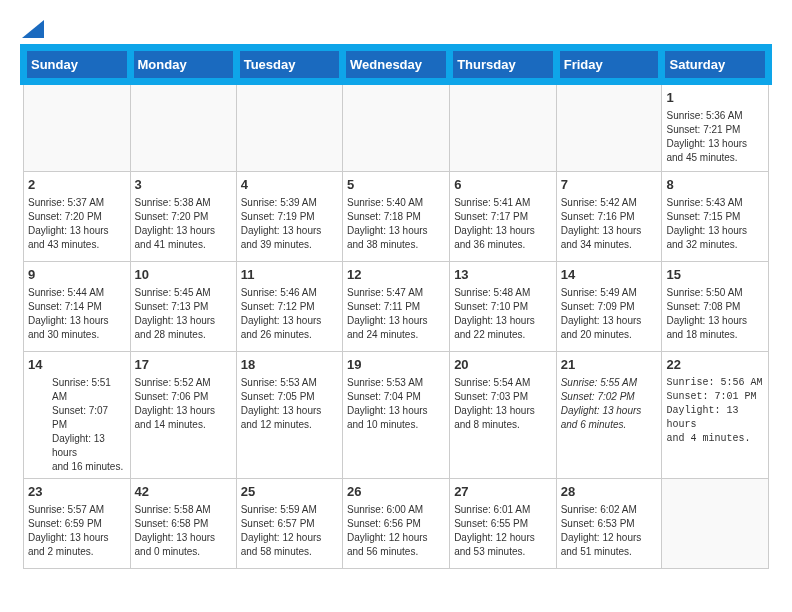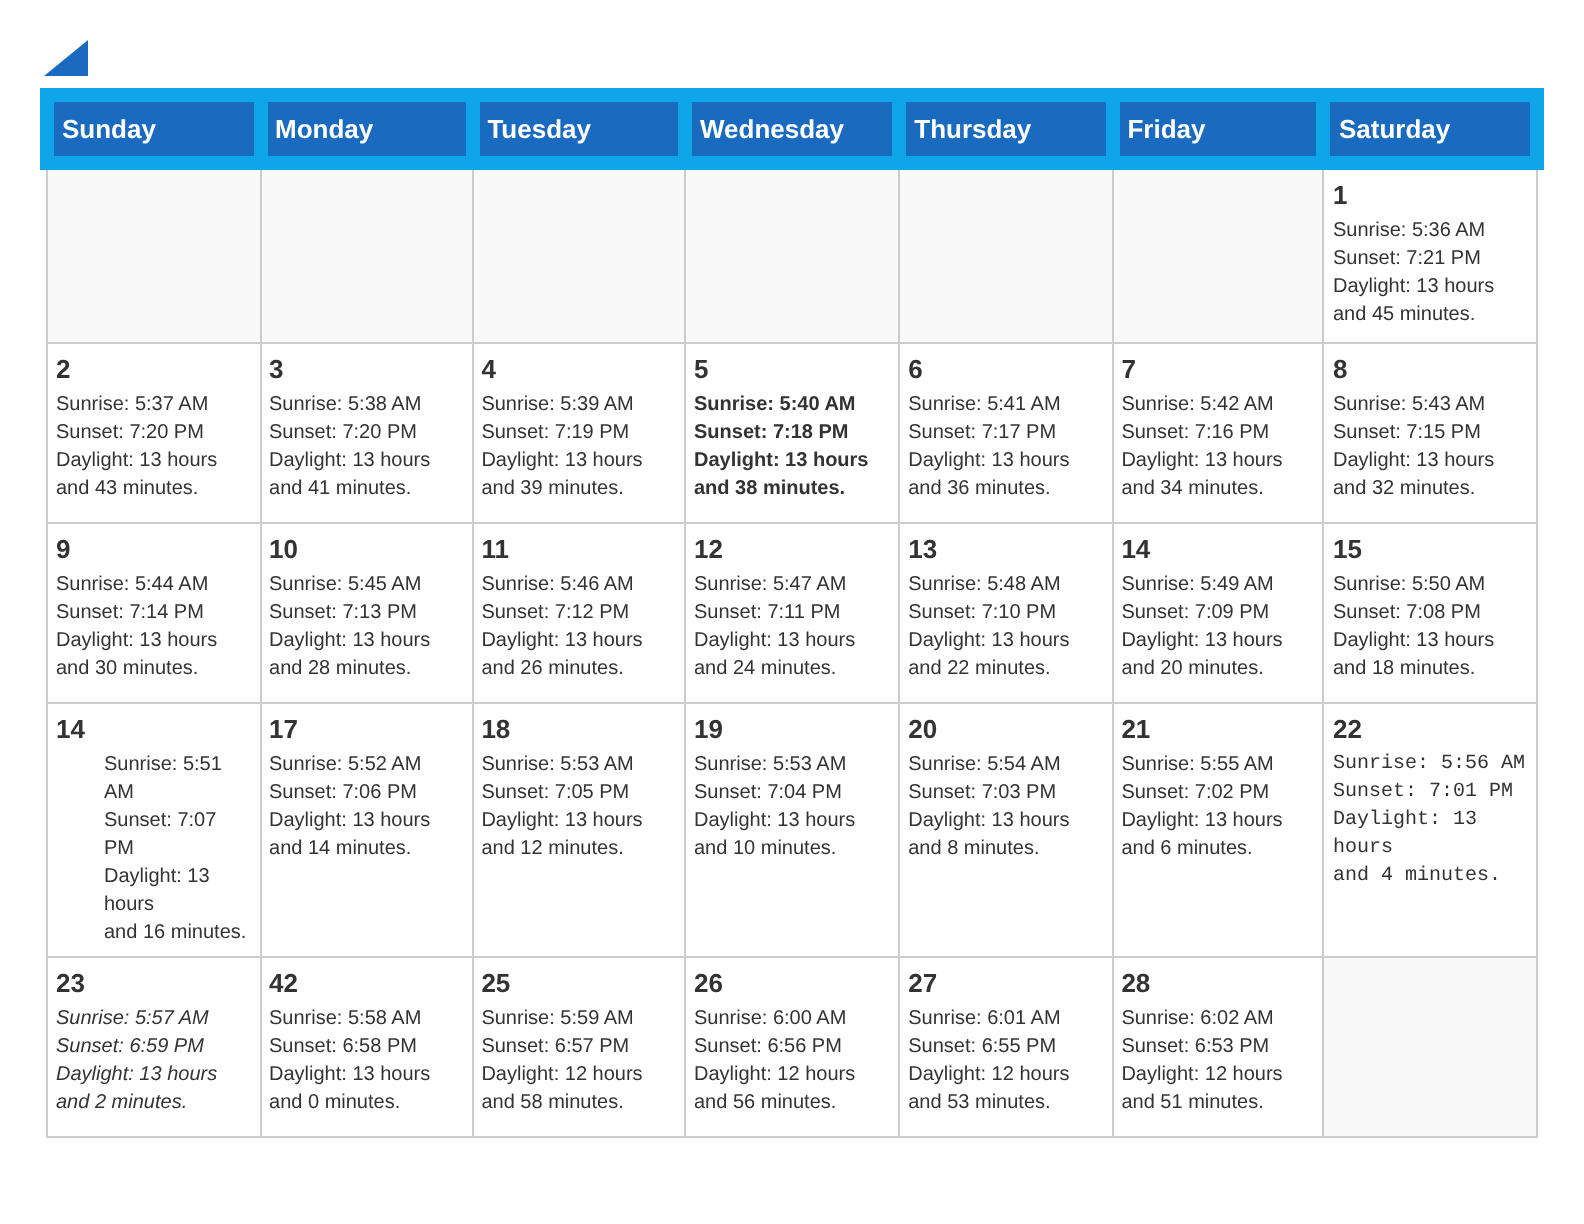--- a/index.html
+++ b/index.html
@@ -135,21 +135,21 @@
         </td>
         <td>
           <span class="day-number">4</span>
           <div class="day-info" style="white-space: pre-line;">Sunrise: 5:39 AM
 Sunset: 7:19 PM
 Daylight: 13 hours
 and 39 minutes.</div>
         </td>
         <td>
           <span class="day-number">5</span>
-          <div class="day-info" style="white-space: pre-line; font-weight: bold;">Sunrise: 5:40 AM
+          <div class="day-info" style="white-space: pre-line;">Sunrise: 5:40 AM
 Sunset: 7:18 PM
 Daylight: 13 hours
 and 38 minutes.</div>
         </td>
         <td>
           <span class="day-number">6</span>
           <div class="day-info" style="white-space: pre-line;">Sunrise: 5:41 AM
 Sunset: 7:17 PM
 Daylight: 13 hours
 and 36 minutes.</div>
@@ -251,37 +251,37 @@
         </td>
         <td>
           <span class="day-number">20</span>
           <div class="day-info" style="white-space: pre-line;">Sunrise: 5:54 AM
 Sunset: 7:03 PM
 Daylight: 13 hours
 and 8 minutes.</div>
         </td>
         <td>
           <span class="day-number">21</span>
-          <div class="day-info" style="white-space: pre-line;">Sunrise: 5:55 AM
+          <div class="day-info" style="white-space: pre-line; font-style: italic;">Sunrise: 5:55 AM
 Sunset: 7:02 PM
 Daylight: 13 hours
 and 6 minutes.</div>
         </td>
         <td>
           <span class="day-number">22</span>
           <div class="day-info" style="white-space: pre-line; font-family: Liberation Mono, monospace;">Sunrise: 5:56 AM
 Sunset: 7:01 PM
 Daylight: 13 hours
 and 4 minutes.</div>
         </td>
       </tr>
       <tr>
         <td>
           <span class="day-number">23</span>
-          <div class="day-info" style="white-space: pre-line; font-style: italic;">Sunrise: 5:57 AM
+          <div class="day-info" style="white-space: pre-line;">Sunrise: 5:57 AM
 Sunset: 6:59 PM
 Daylight: 13 hours
 and 2 minutes.</div>
         </td>
         <td>
           <span class="day-number">42</span>
           <div class="day-info" style="white-space: pre-line;">Sunrise: 5:58 AM
 Sunset: 6:58 PM
 Daylight: 13 hours
 and 0 minutes.</div>

